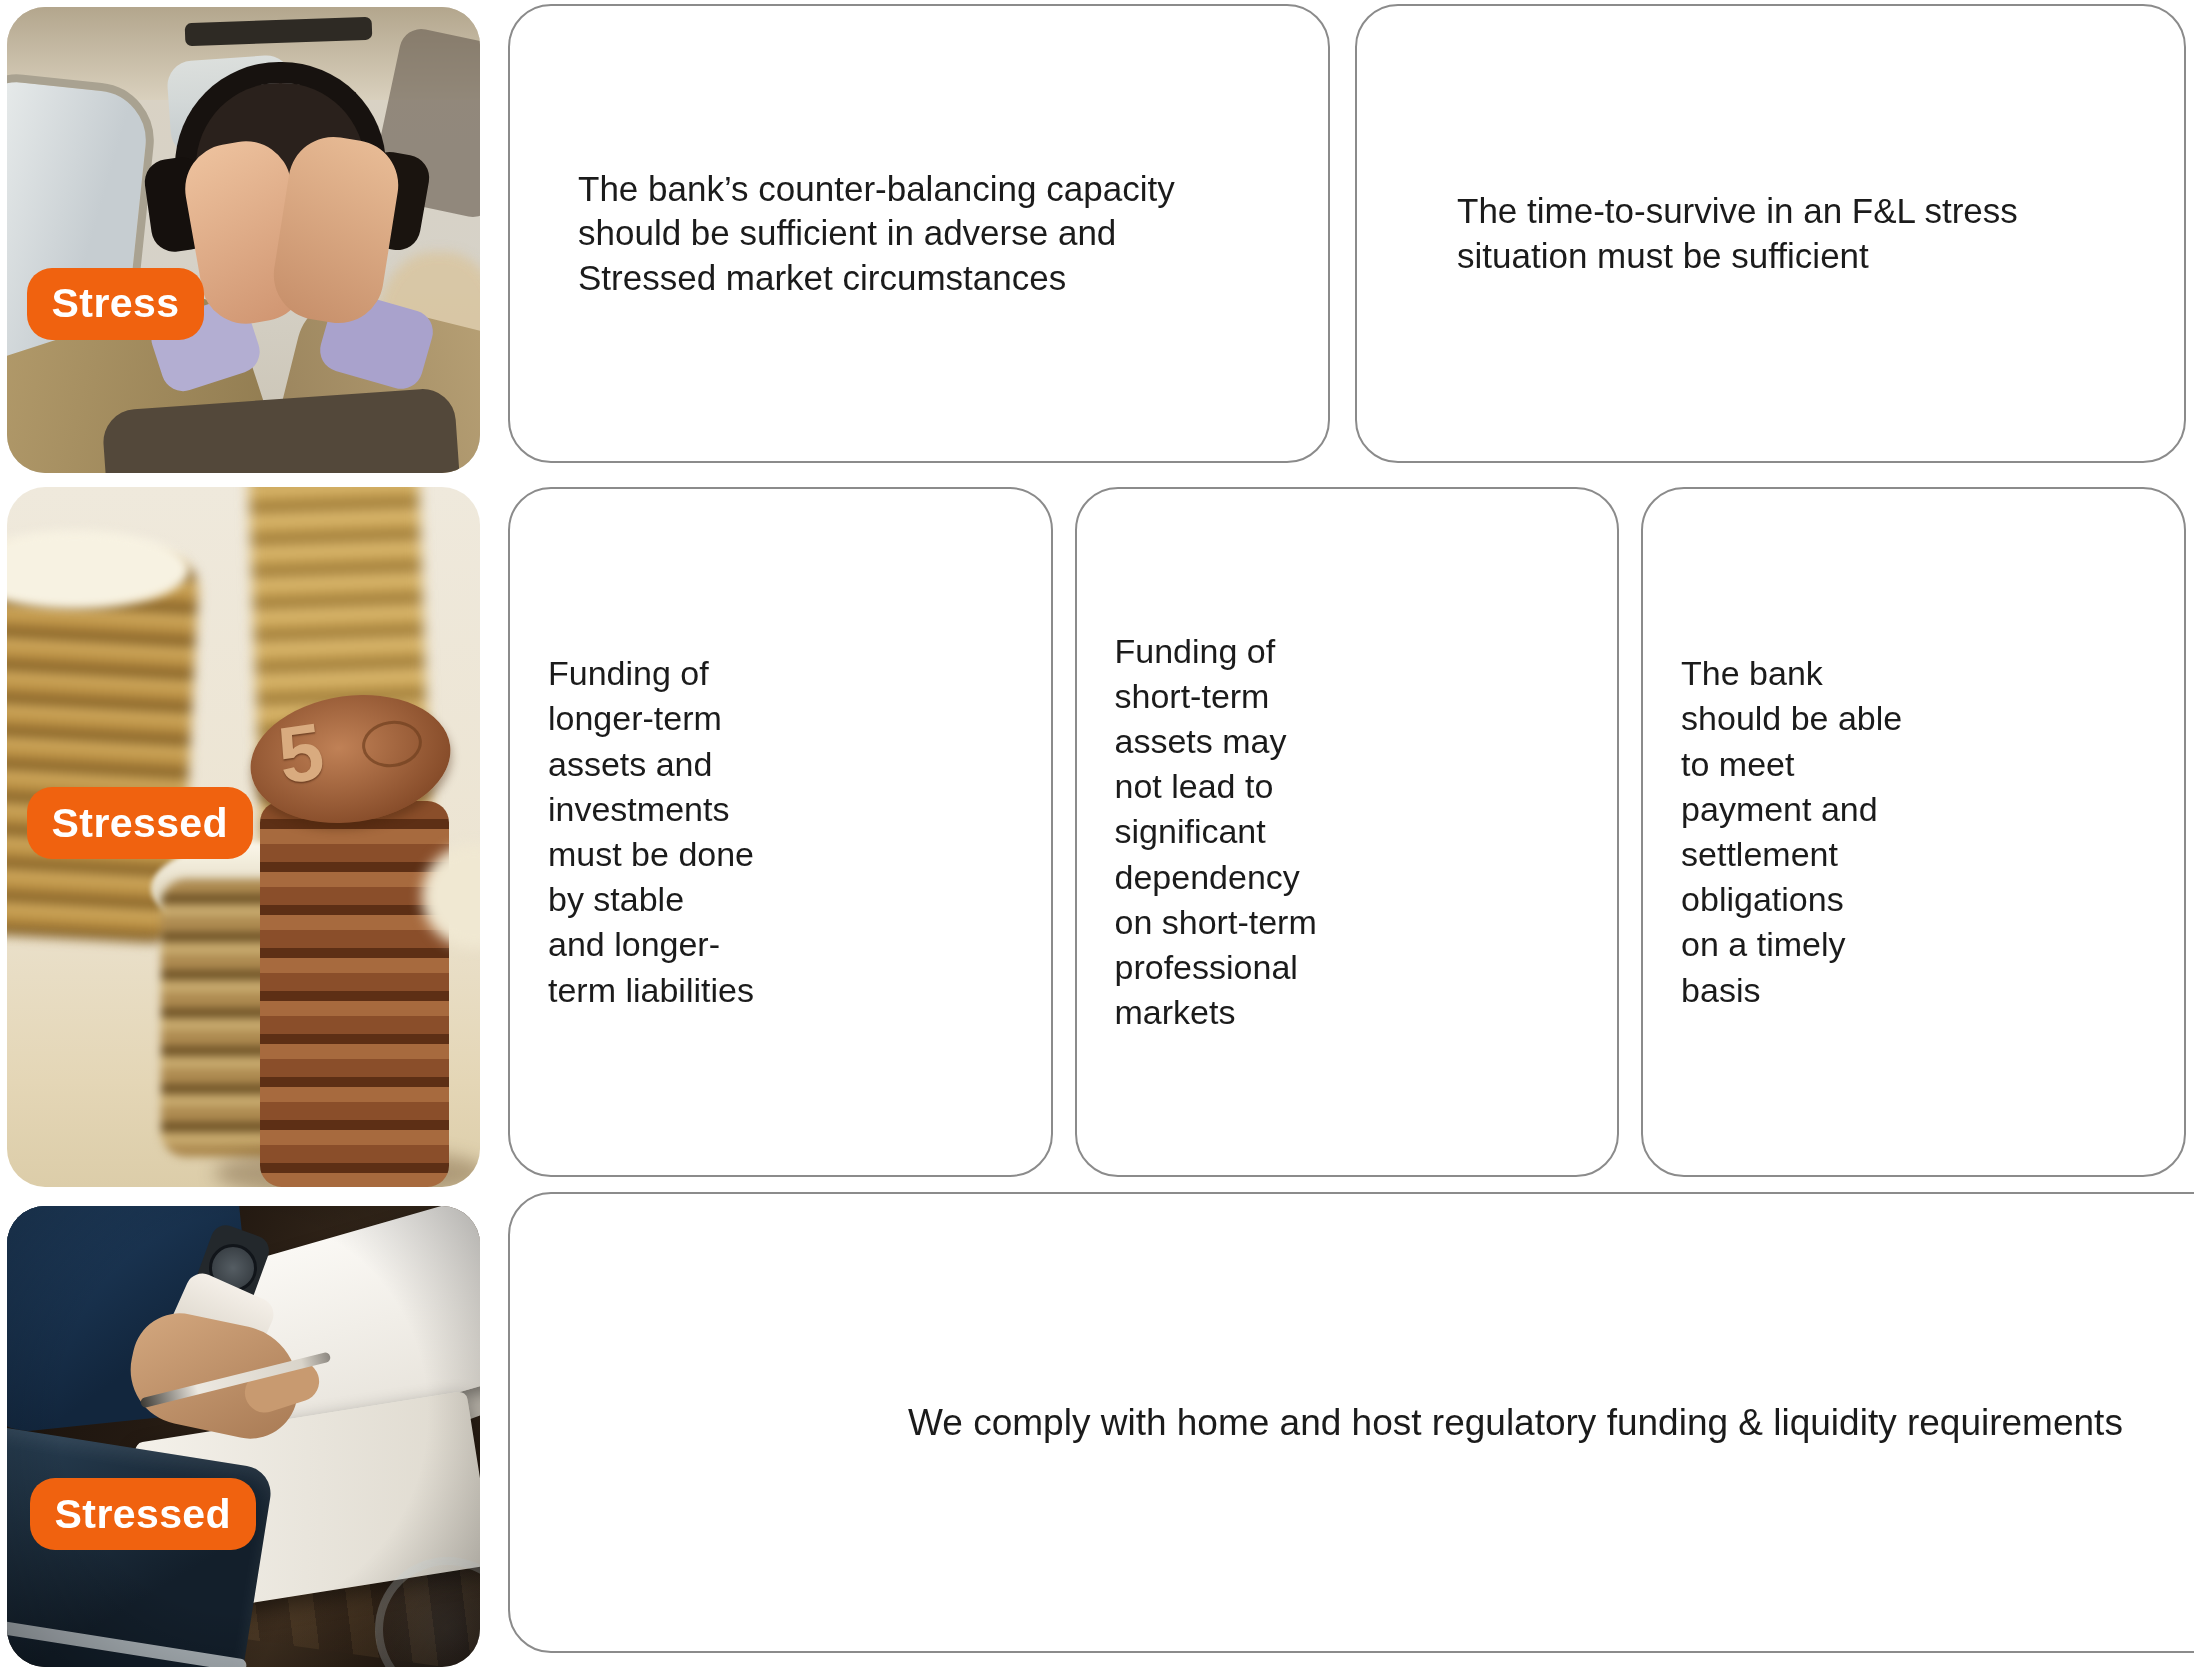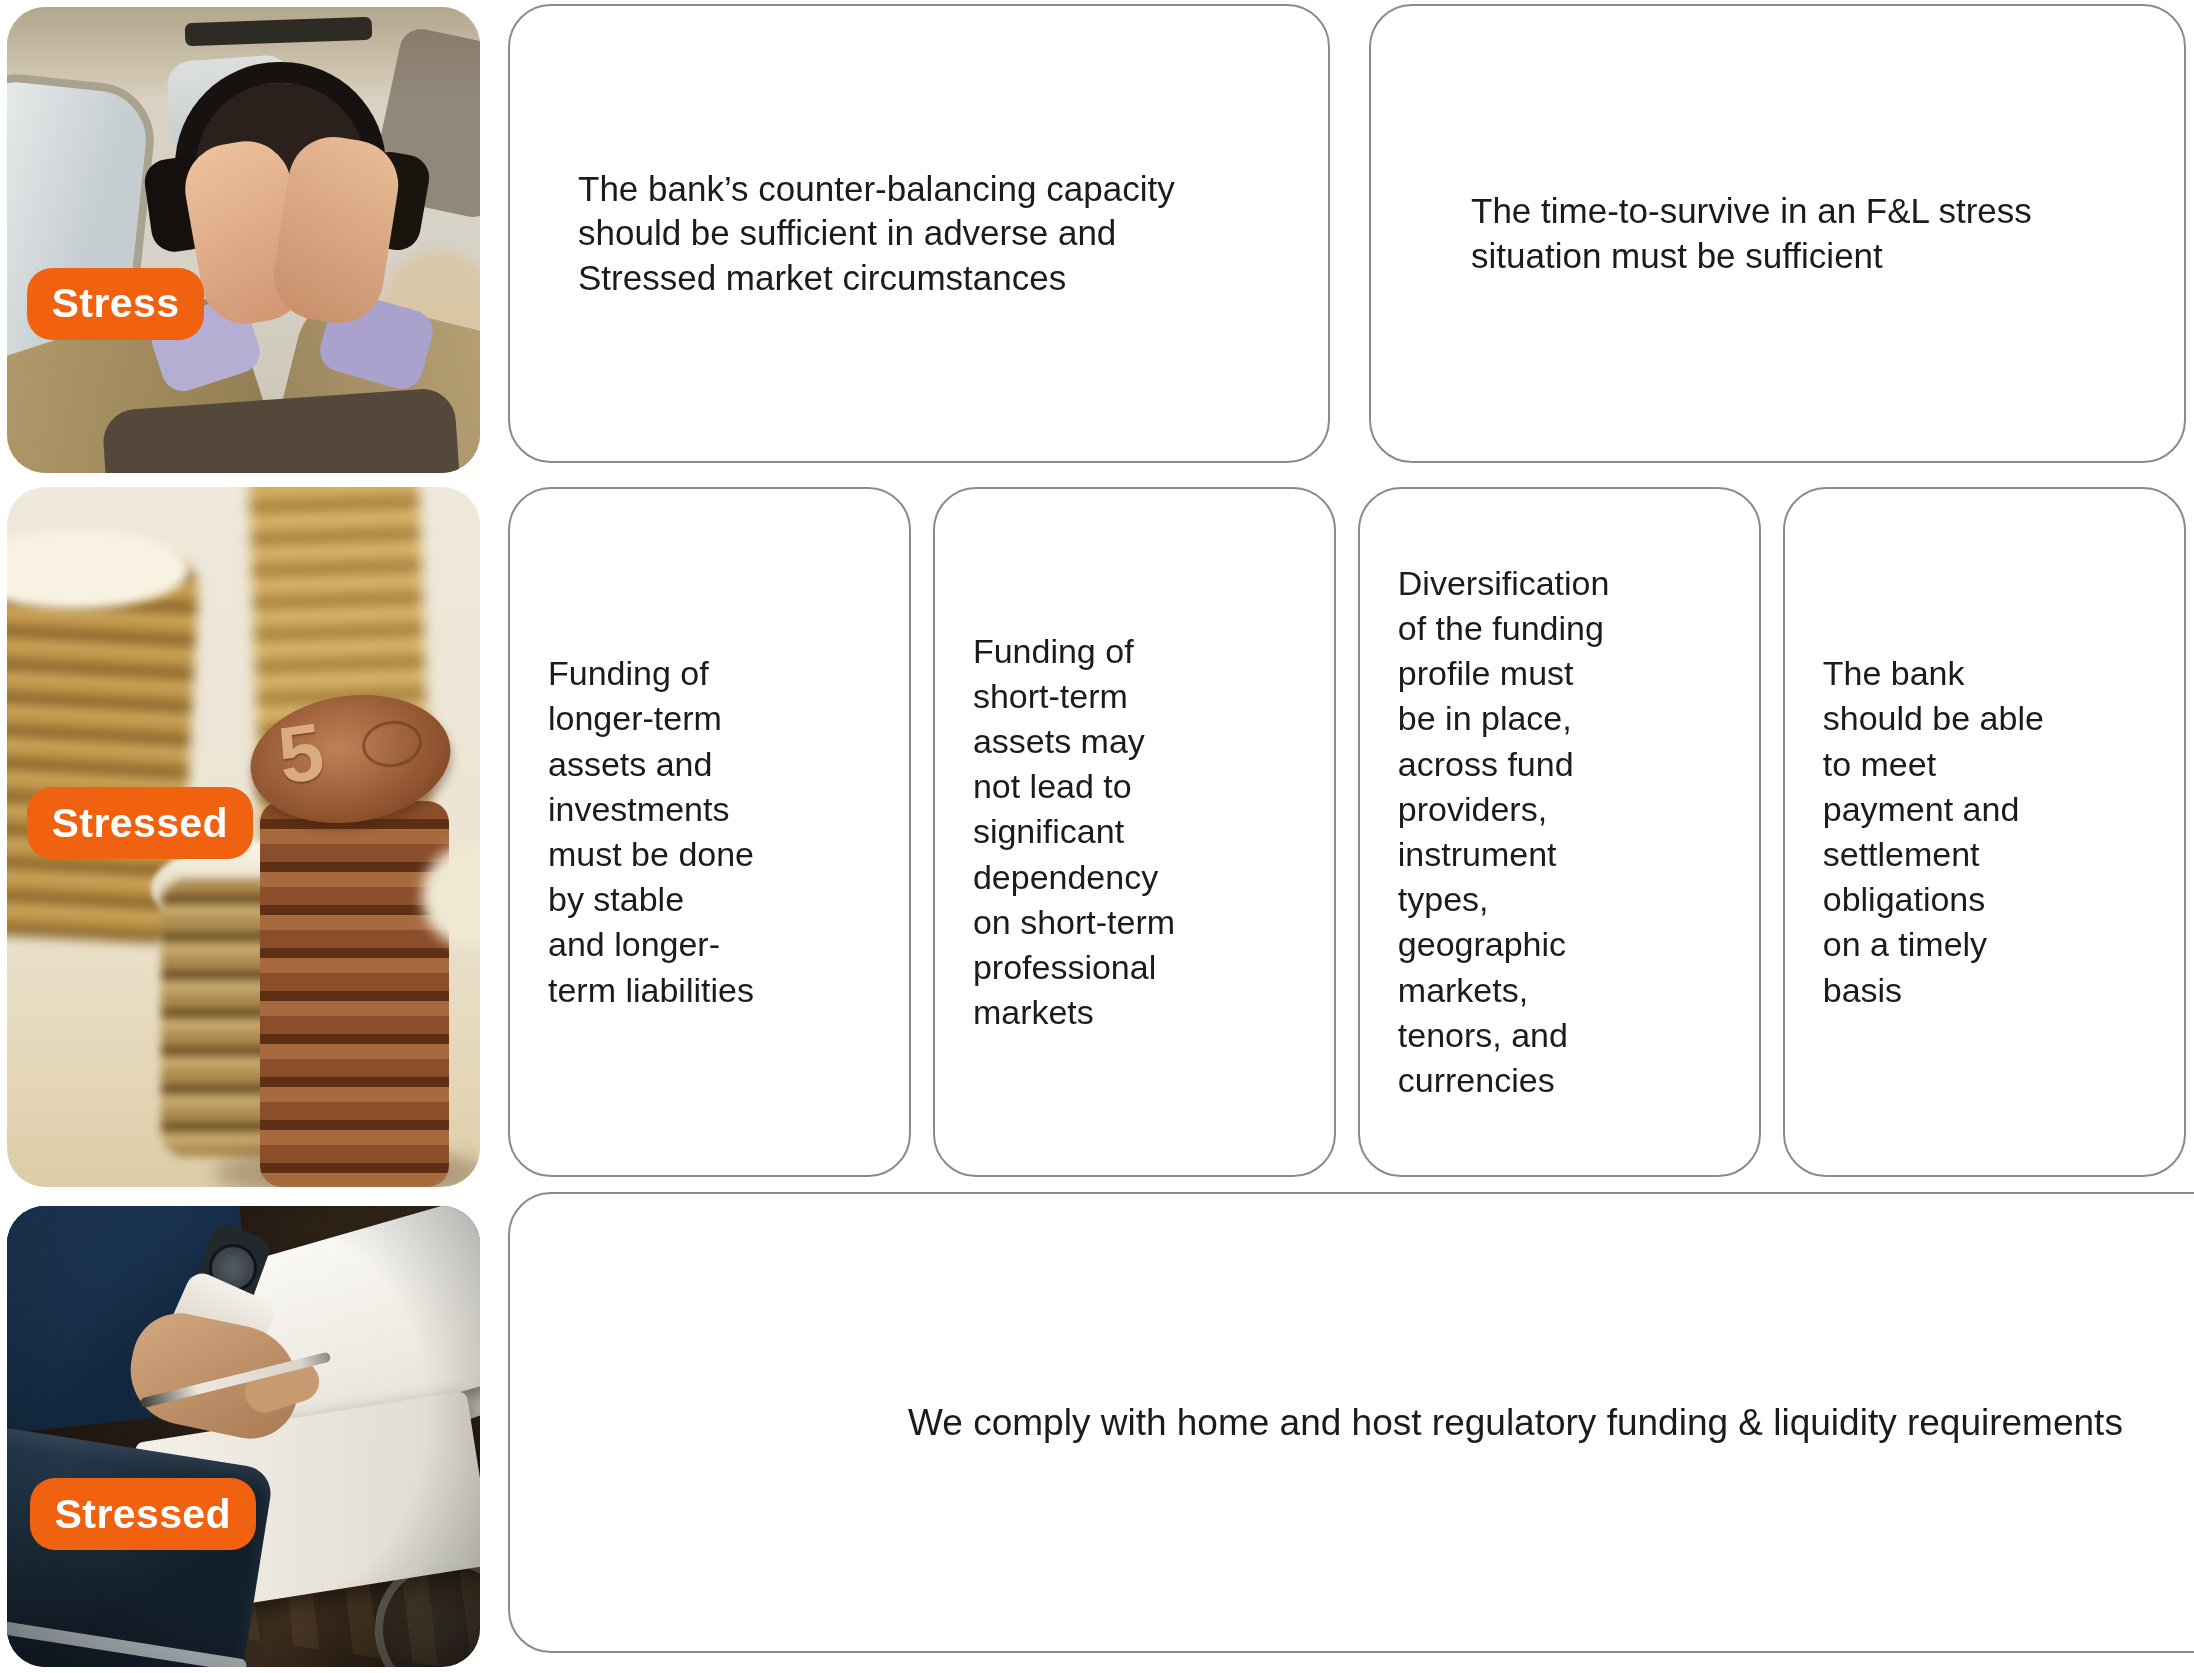--- a/index.html
+++ b/index.html
@@ -74,21 +74,21 @@
   .label{position:absolute;background:var(--accent);color:var(--label-text);font-weight:bold;
          font-size:41px;line-height:1.2;padding:11.6px 25px;border-radius:25px;letter-spacing:0.4px;}
   .label-stress{left:20px;top:261px;}
   .label-economic{left:20px;top:300px;}
   .label-normative{left:23px;top:272px;}
 
   
   .card{background:#fff;border:2.5px solid var(--card-border);border-radius:43px;
         display:flex;align-items:center;color:var(--card-text);}
   .card .txt{white-space:pre-line;}
-  .row1-cards{position:absolute;left:508px;top:4.1px;width:1678px;height:459px;display:flex;gap:39px;}
+  .row1-cards{position:absolute;left:508px;top:4.1px;width:1678px;height:459px;display:flex;gap:25px;}
   .row1-cards .card{font-size:35px;line-height:1.27;}
   .card-r1c1{width:822px;padding:0 50px 0 68px;}
   .card-r1c2{flex:1;padding:0 50px 0 100px;}
   .row2-cards{position:absolute;left:508px;top:487px;width:1678px;height:690px;display:flex;gap:21.6px;}
   .row2-cards .card{flex:1;font-size:34px;line-height:1.33;padding:0 21.6px 0 38px;}
   .row3-cards{position:absolute;left:508px;top:1192px;width:2015px;height:461px;display:flex;}
   .card-r3c1{flex:1;font-size:37px;justify-content:center;text-align:center;padding:0 58px;}
 </style>
 </head>
 <body>
@@ -160,34 +160,20 @@
 short-term
 assets may
 not lead to
 significant
 dependency
 on short-term
 professional
 markets</div>
     </div>
     <div class="card">
-      <div class="txt">Diversification
-of the funding
-profile must
-be in place,
-across fund
-providers,
-instrument
-types,
-geographic
-markets,
-tenors, and
-currencies</div>
-    </div>
-    <div class="card">
       <div class="txt">The bank
 should be able
 to meet
 payment and
 settlement
 obligations
 on a timely
 basis</div>
     </div>
   </div>

